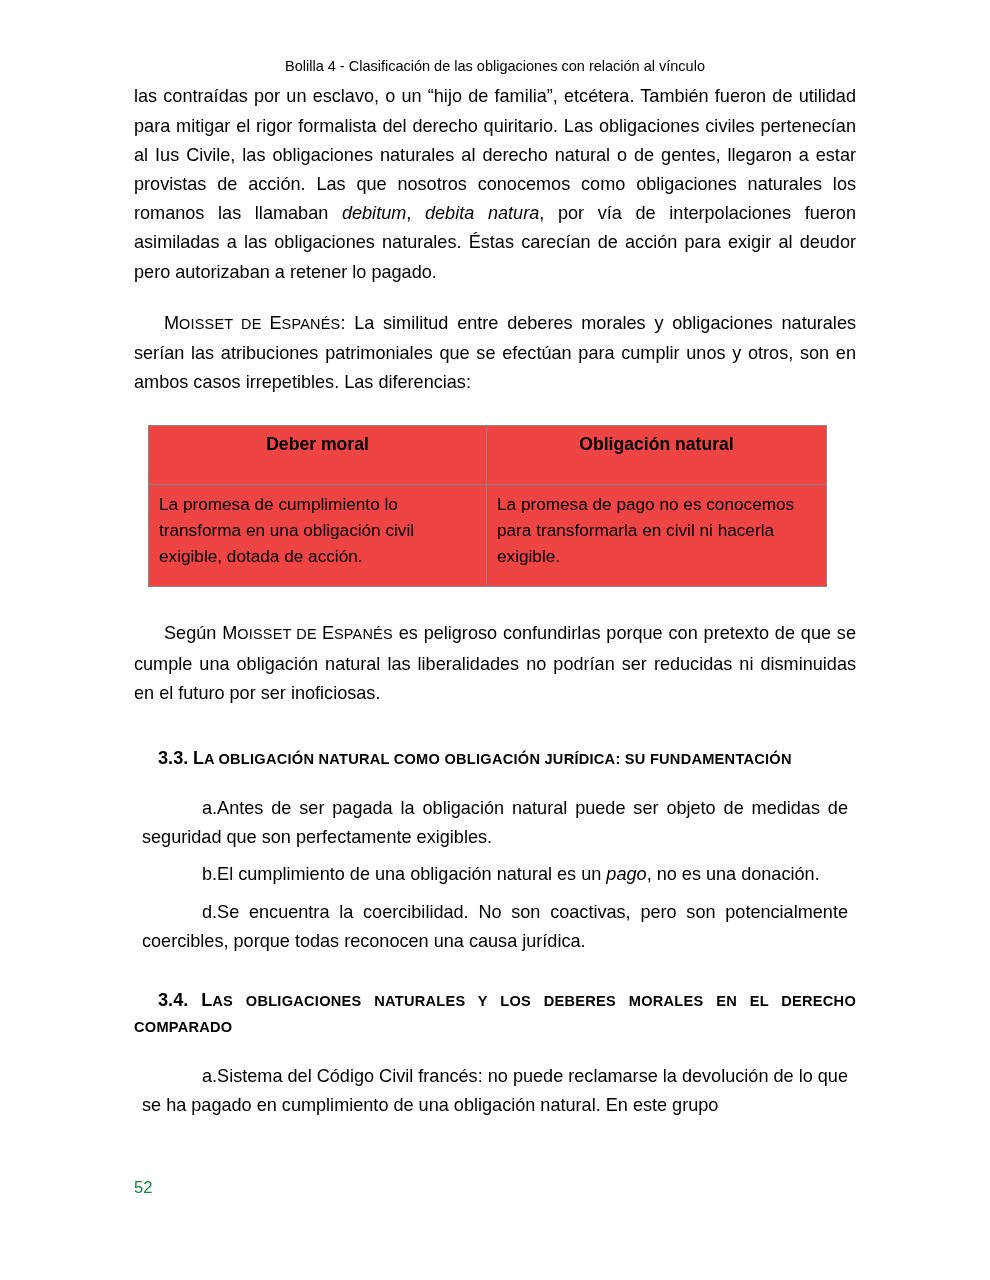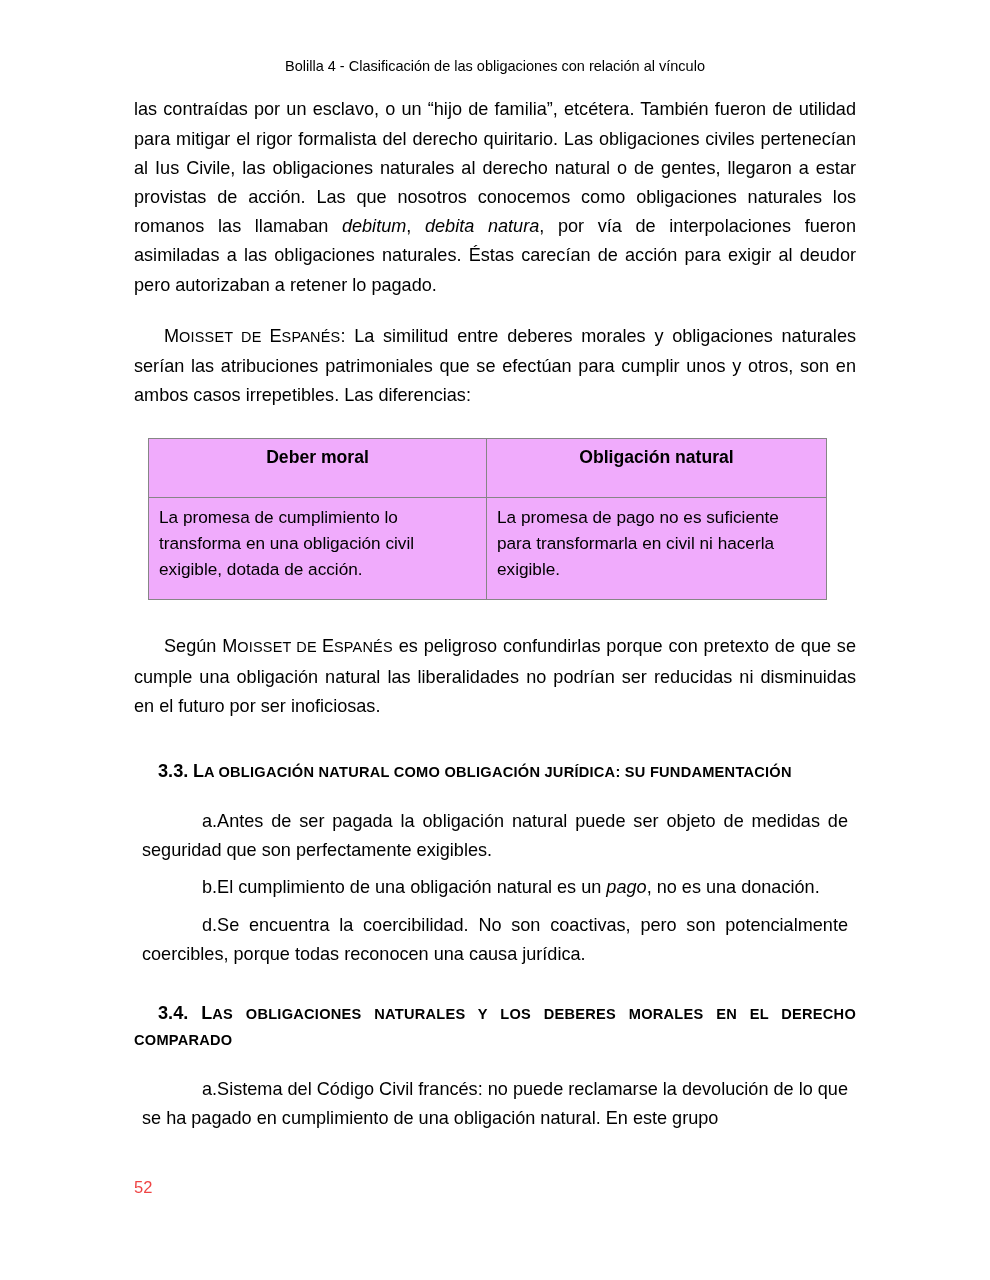--- a/index.html
+++ b/index.html
@@ -39,21 +39,21 @@
   
   .para {
     font-size: 18.1px;
     line-height: 29.2px;
     text-align: justify;
     text-justify: inter-word;
     margin: 0;
     color: #000;
   }
   .para.first {
-    margin-top: 20px;
+    margin-top: 7px;
   }
   .para.indent {
     text-indent: 30px;
   }
   .para em, .it {
     font-style: italic;
   }
 
   
   .sc {
@@ -86,21 +86,21 @@
 
   
   .tbl-wrap {
     margin-top: 28px;
     padding-left: 14px;
   }
   table.cmp {
     border-collapse: collapse;
     width: 678px;
     table-layout: fixed;
-    background: #f0abfc;
+    background: #ef4444;
   }
   table.cmp td, table.cmp th {
     border: 1px solid #868686;
     padding: 7px 10px 8px 10px;
     vertical-align: top;
     font-size: 17.2px;
     line-height: 25.6px;
     font-weight: normal;
     text-align: left;
     color: #000;
@@ -133,21 +133,21 @@
     min-width: 26px;
   }
 
   
   .page-number {
     position: absolute;
     left: 134px;
     top: 1177px;
     font-size: 16.5px;
     line-height: 20px;
-    color: #ef4444;
+    color: #15803d;
   }
 </style>
 </head>
 <body>
 
 <div class="page">
   <div class="content">
 
     <div class="running-header">Bolilla 4 - Clasificación de las obligaciones con relación al vínculo</div>
 
@@ -164,21 +164,21 @@
           </colgroup>
         <thead>
           <tr>
             <th>Deber moral</th>
             <th>Obligación natural</th>
           </tr>
         </thead>
         <tbody>
           <tr>
             <td class="body-cell tall">La promesa de cumplimiento lo transforma en una obligación civil exigible, dotada de acción.</td>
-            <td class="body-cell tall">La promesa de pago no es suficiente para transformarla en civil ni hacerla exigible.</td>
+            <td class="body-cell tall">La promesa de pago no es conocemos para transformarla en civil ni hacerla exigible.</td>
           </tr>
         </tbody>
       </table>
     </div>
 
     <p class="para indent" style="margin-top:32px;"><span>Según </span><span class="sc"><span class="big">M</span><span class="sm">oisset de </span><span class="big">E</span><span class="sm">spanés</span></span><span> es peligroso confundirlas porque con pretexto de que se cumple una obligación natural las liberalidades no podrían ser reducidas ni disminuidas en el futuro por ser inoficiosas.</span></p>
 
     <p class="heading h33 heading-indent"><span class="num">3.3.</span><span class="sc"> <span class="big">L</span><span class="sm">a obligación natural como obligación jurídica: su fundamentación</span></span></p>
 
     <div style="margin-top:22px;">

